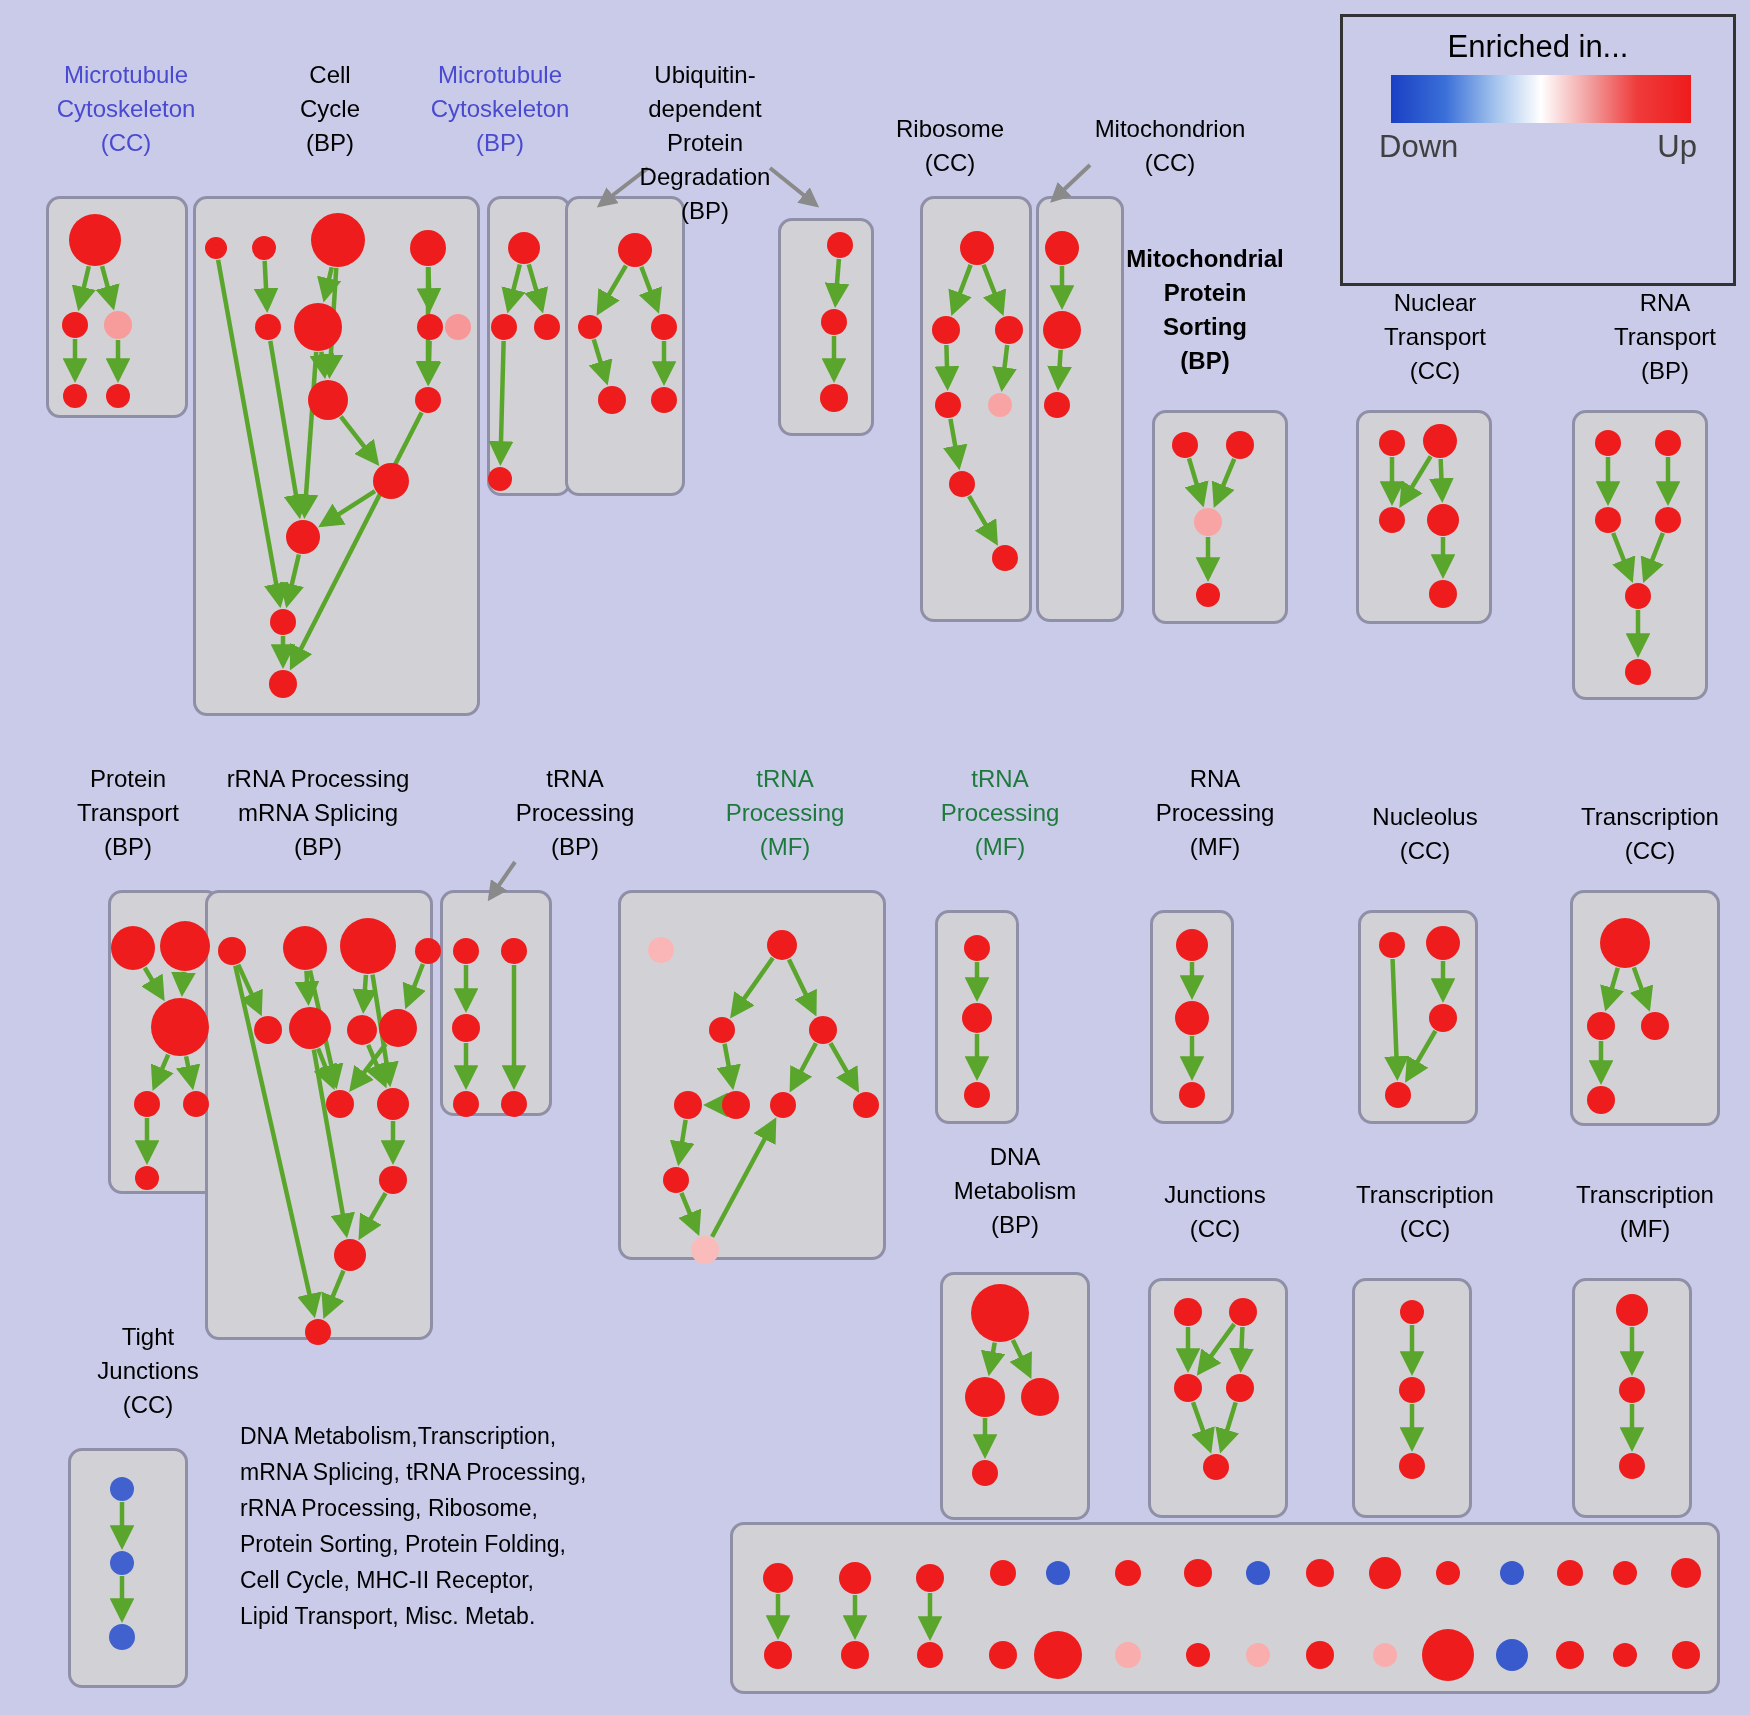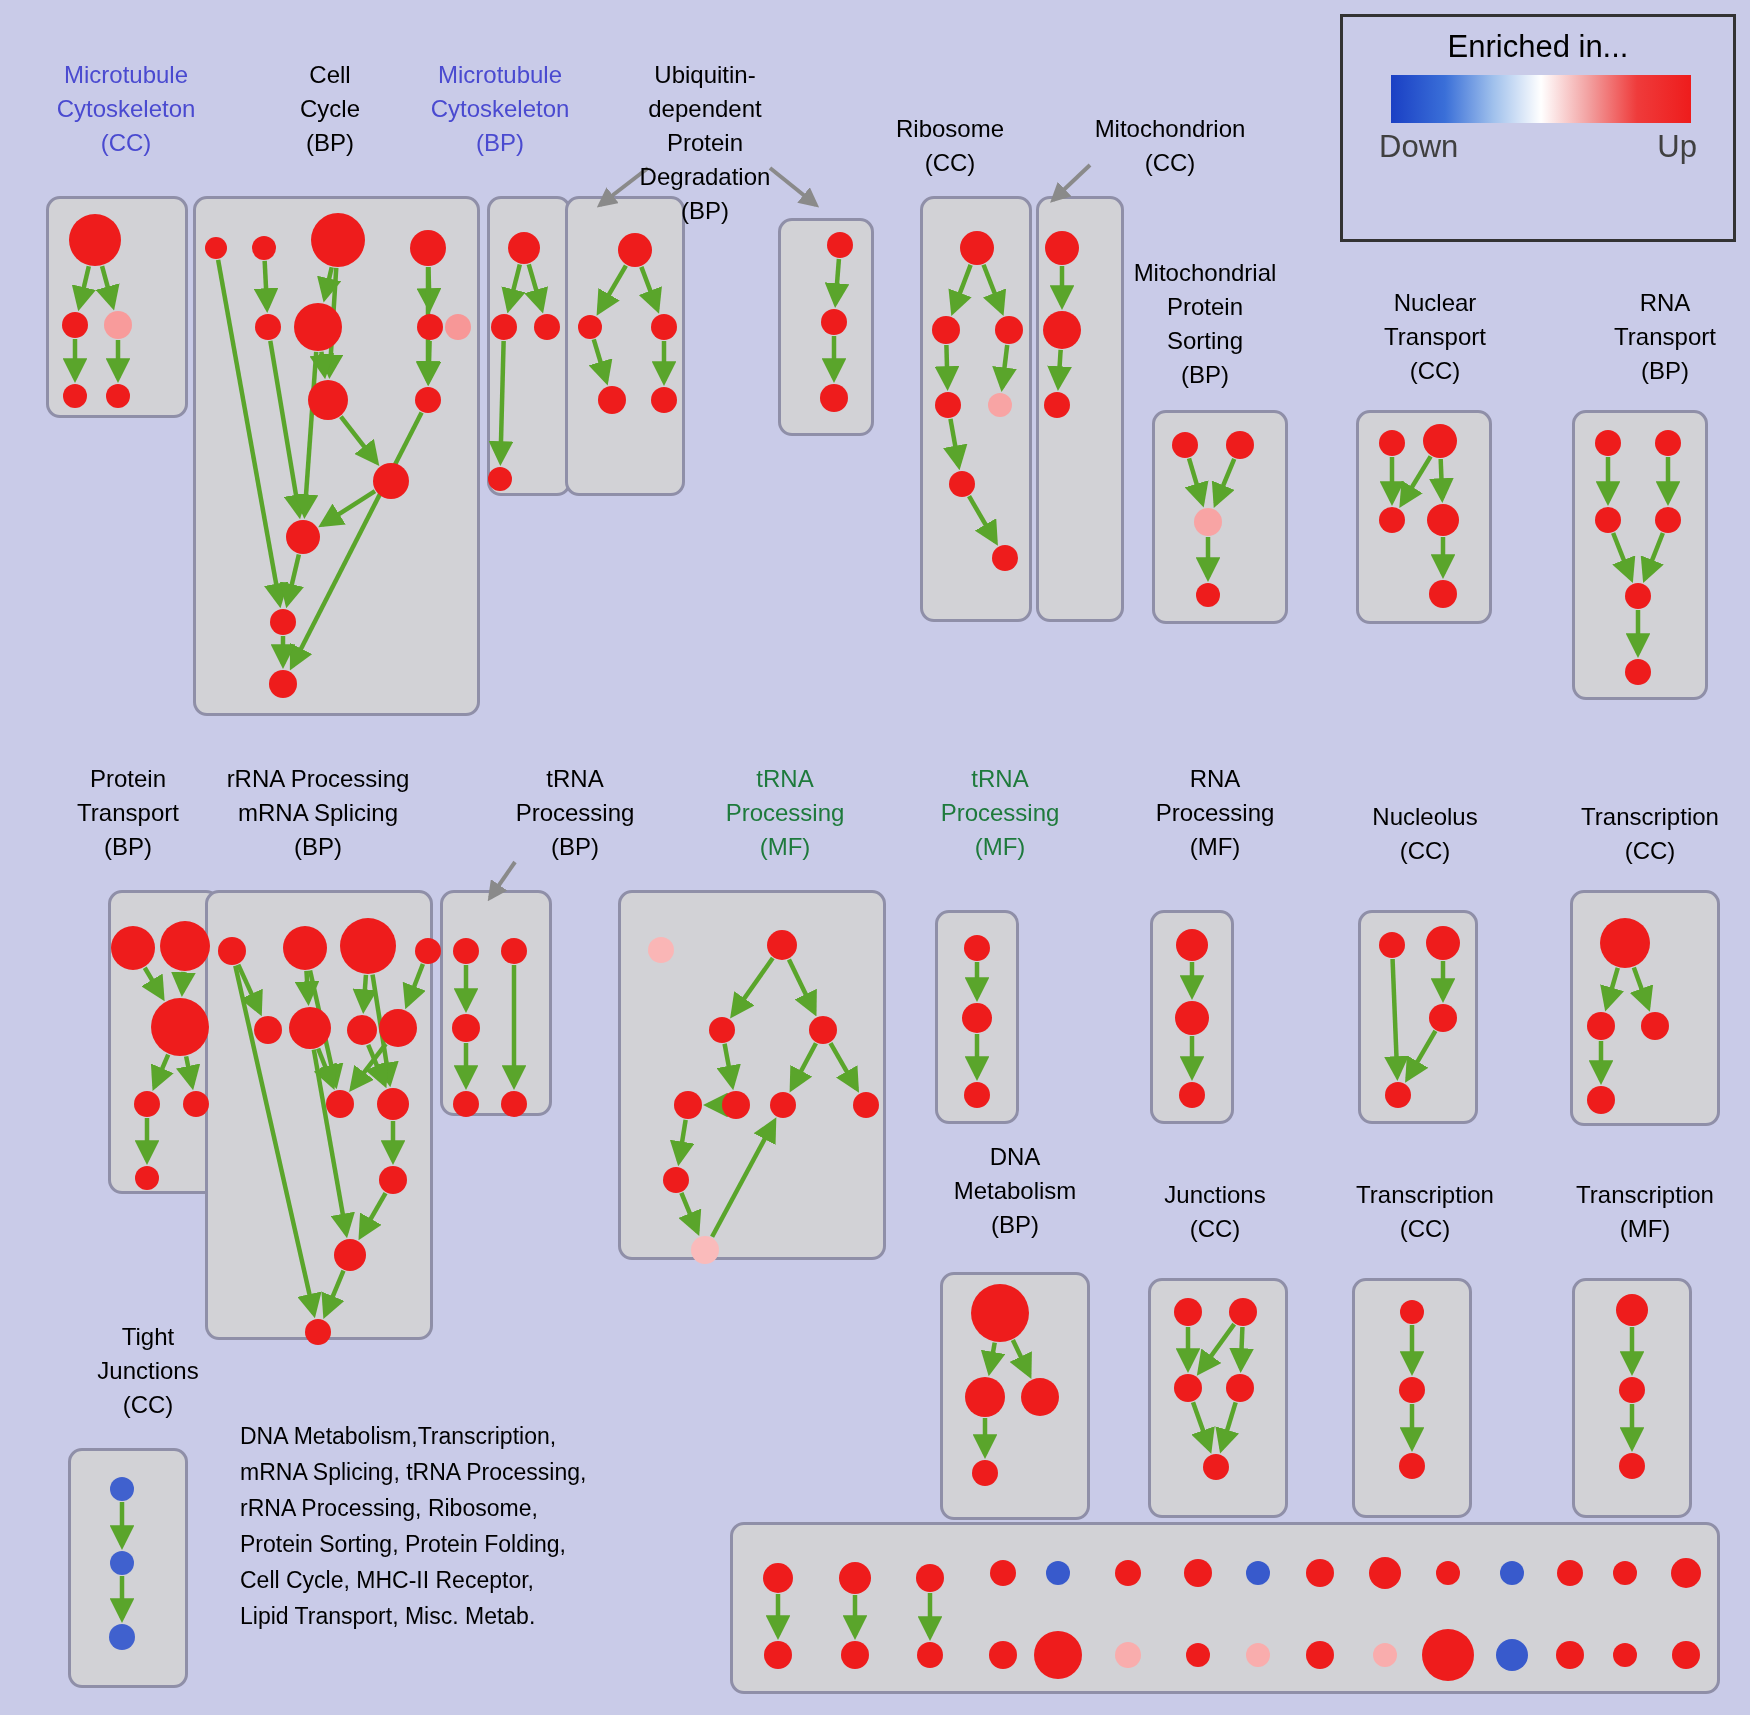--- a/index.html
+++ b/index.html
@@ -65,21 +65,21 @@
   }
 
   svg.net{position:absolute;left:0;top:0;width:1750px;height:1715px;pointer-events:none;}
   .node{stroke:none;}
 </style>
 </head>
 <body>
 
 <div id="canvas"></div>
 
-<div class="legend" id="legend-box" style="left:1340px;top:14px;width:396px;height:228px;">
+<div class="legend" id="legend-box" style="left:1340px;top:14px;width:396px;height:272px;">
   <div class="legend-title" style="top:12px;">Enriched in...</div>
   <div class="legend-bar" style="left:48px;top:58px;width:300px;height:48px;"></div>
   <div class="legend-down" style="left:36px;top:112px;">Down</div>
   <div class="legend-up" style="right:36px;top:112px;">Up</div>
 </div>
 
 <div class="bignote" style="left:240px;top:1418px;width:540px;">DNA Metabolism,Transcription,
 mRNA Splicing, tRNA Processing,
 rRNA Processing, Ribosome,
 Protein Sorting, Protein Folding,
@@ -441,21 +441,21 @@
 (BP)</div>
 <div class="label" style="left: 610px; top: 58px; width: 190px;">Ubiquitin-
 dependent
 Protein
 Degradation
 (BP)</div>
 <div class="label" style="left: 860px; top: 112px; width: 180px;">Ribosome
 (CC)</div>
 <div class="label" style="left: 1060px; top: 112px; width: 220px;">Mitochondrion
 (CC)</div>
-<div class="label" style="left: 1100px; top: 256px; width: 210px;">Mitochondrial
+<div class="label" style="left: 1100px; top: 242px; width: 210px; font-weight: bold;">Mitochondrial
 Protein
 Sorting
 (BP)</div>
 <div class="label" style="left: 1340px; top: 286px; width: 190px;">Nuclear
 Transport
 (CC)</div>
 <div class="label" style="left: 1570px; top: 286px; width: 190px;">RNA
 Transport
 (BP)</div>
 <div class="label" style="left: 38px; top: 762px; width: 180px;">Protein

